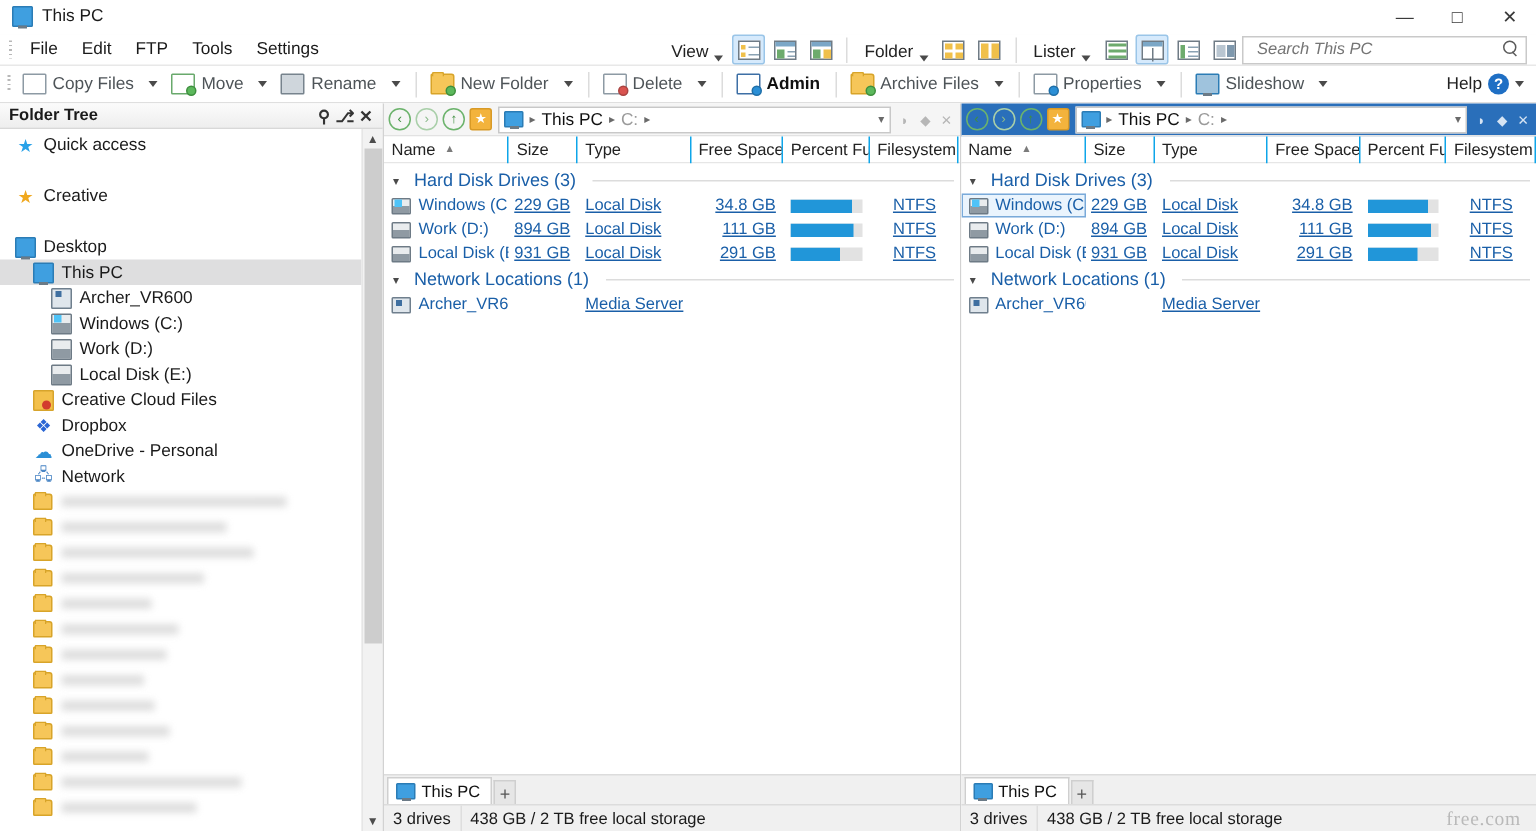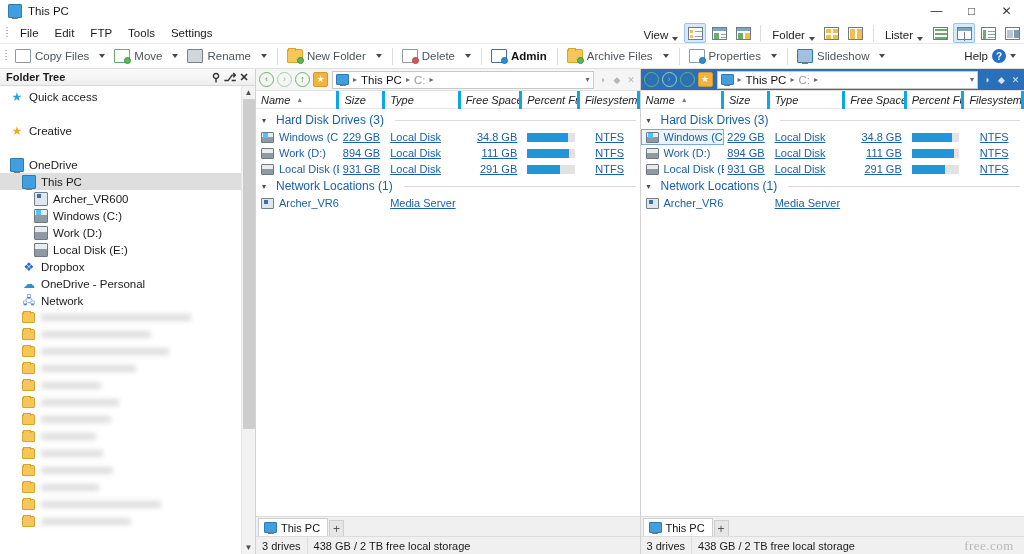--- a/index.html
+++ b/index.html
@@ -226,22 +226,22 @@
   .minibtn.lite { color: #d6e4f3; }
 
   .colhead {
     height: 18px; min-height: 18px;
     display: flex; align-items: center;
     background: #fff; border-bottom: 1px solid #e6e6e6;
     font-size: 11px; color: #222;
   }
   .ch {
     height: 18px; display: flex; align-items: center;
-    padding: 0 5px; border-right: 3px solid #0ea5e9;
-    white-space: nowrap; overflow: hidden; font-style: italic;
+    padding: 0 5px; border-right: 1px solid #0ea5e9;
+    white-space: nowrap; overflow: hidden;
   }
   .ch.r { justify-content: flex-start; }
   .sortarrow { margin-left: 6px; font-size: 7px; color: #7b7b7b; }
 
   .list { flex: 1; overflow: hidden; padding-top: 2px; background: #fff; }
   .grp {
     display: flex; align-items: center; gap: 5px;
     height: 18px; padding-left: 6px; font-size: 12px; color: #1a5fa8;
   }
   .grp .gc { font-size: 8px; color: #4a4a4a; width: 9px; }
@@ -417,20 +417,24 @@
           <i class="ln" style="left:6px;top:9px;width:7px;"></i>
         </span>
     </div>
     <div class="icobtn">
       <span class="gi">
           <i class="sq" style="left:1px;top:2px;width:6px;height:8px;background:#b9c6d1;"></i>
           <i class="gn" style="left:8px;top:2px;width:5px;height:8px;background:#7e98ad;"></i>
         </span>
     </div>
 
+    <div class="search">
+      <input readonly="" placeholder="Search This PC" style="">
+      <span class="mag"></span>
+    </div>
   </div>
 
   <div class="cmdbar">
     <span class="grip"></span>
 
     <div class="cmd">
       <span class="ci ico-doc"></span>
       <span>Copy Files</span>
     </div>
     <div class="cmd-caret">
@@ -545,41 +549,45 @@
             <span>Quick access</span>
           </div>
           <div style="height:17px"></div>
           <div class="tnode">
             <span class="ti ico-star">★</span>
             <span>Creative</span>
           </div>
           <div style="height:17px"></div>
           <div class="tnode">
             <span class="ti ico-monitor"></span>
-            <span>OneDrive</span>
+            <span>Desktop</span>
           </div>
           <div class="tnode lvl1 sel">
             <span class="ti ico-monitor"></span>
             <span>This PC</span>
           </div>
           <div class="tnode lvl2">
             <span class="ti ico-server"></span>
             <span>Archer_VR600</span>
           </div>
           <div class="tnode lvl2">
             <span class="ti ico-hdd win"></span>
             <span>Windows (C:)</span>
           </div>
           <div class="tnode lvl2">
             <span class="ti ico-hdd"></span>
             <span>Work (D:)</span>
           </div>
           <div class="tnode lvl2">
             <span class="ti ico-hdd"></span>
             <span>Local Disk (E:)</span>
+          </div>
+          <div class="tnode lvl1">
+            <span class="ti ico-cc"></span>
+            <span>Creative Cloud Files</span>
           </div>
           <div class="tnode lvl1">
             <span class="ti ico-dropbox">❖</span>
             <span>Dropbox</span>
           </div>
           <div class="tnode lvl1">
             <span class="ti ico-cloud">☁</span>
             <span>OneDrive - Personal</span>
           </div>
           <div class="tnode lvl1">

